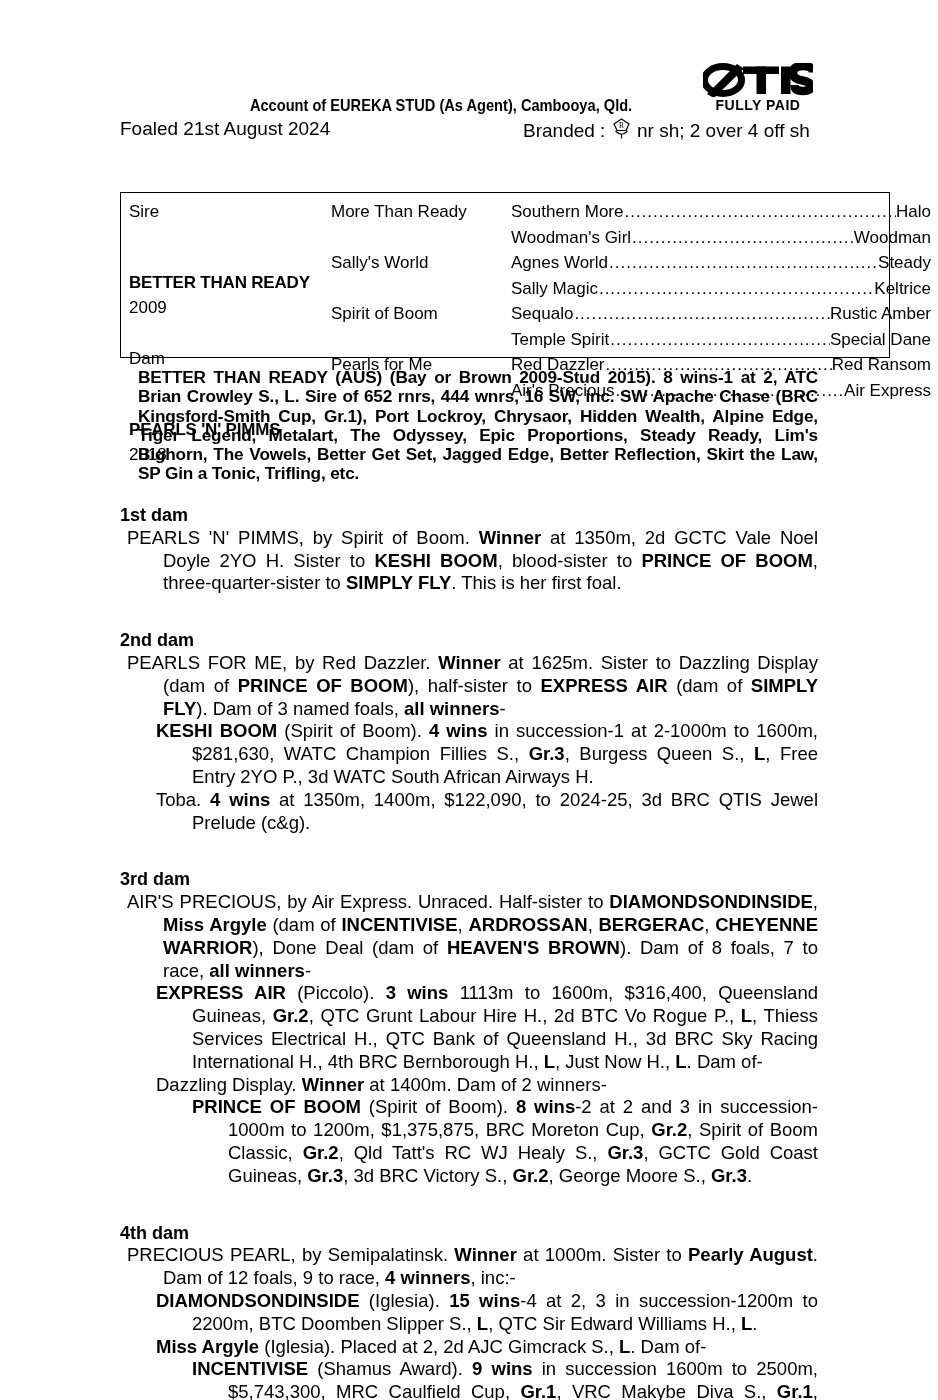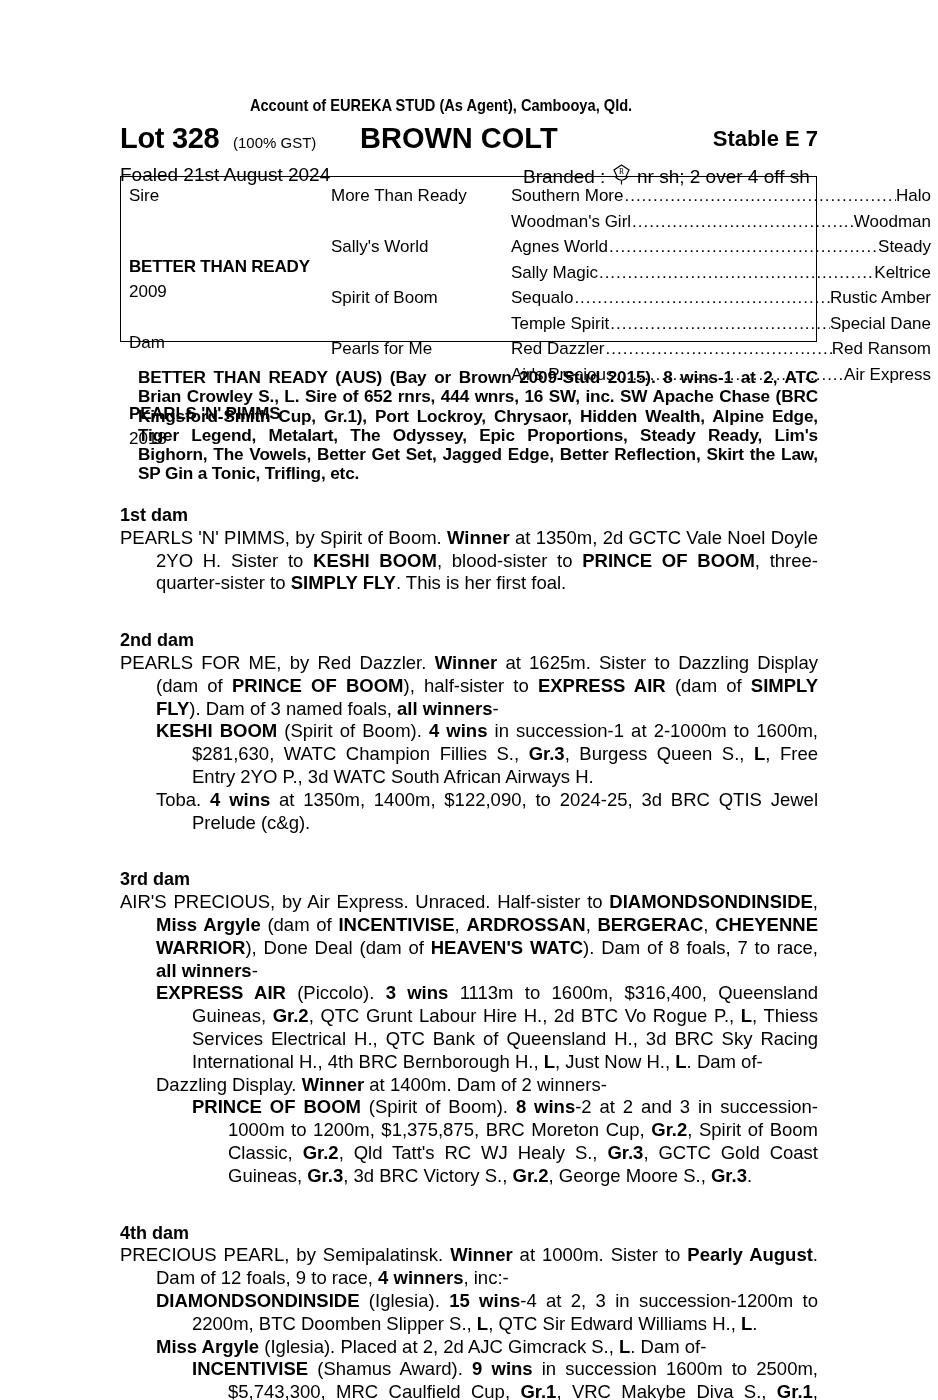--- a/index.html
+++ b/index.html
@@ -118,22 +118,22 @@
     vertical-align: -2px;
     width: 19px;
     height: 21px;
     margin: 0 1px;
   }
 
   
   .ped-table {
     position: absolute;
     left: 120px;
-    top: 176px;
-    width: 697px;
+    top: 192px;
+    width: 770px;
     height: 166px;
     border: 1.5px solid #000;
     box-sizing: border-box;
   }
   .ped-inner {
     position: relative;
     width: 100%;
     height: 100%;
     font-size: 17px;
   }
@@ -201,41 +201,50 @@
     font-weight: bold;
     font-size: 18px;
     margin-top: 16px;
     margin-bottom: 0px;
   }
   .spacer { height: 18px; }
   .para {
     text-align: justify;
     text-justify: inter-word;
   }
-  .i1 { padding-left: 36px; text-indent: -36px; }
+  .i1 { padding-left: 36px; text-indent: -36px; margin-left: 7px; }
   .i2 { padding-left: 72px; text-indent: -36px; }
   .i3 { padding-left: 108px; text-indent: -36px; }
   b { font-weight: bold; }
 </style>
 </head>
 <body>
 
 <div class="page">
 
   <div class="header">
 
+    <div class="logo-block">
+      <span class="logo-mark">
+        <svg width="110" height="34" viewBox="0 0 110 34" xmlns="http://www.w3.org/2000/svg">
+          <g fill="#000">
+            <ellipse cx="20" cy="17" rx="18.5" ry="13.5" fill="none" stroke="#000" stroke-width="7"></ellipse>
+            <polygon points="4,31 34,1 41,5.5 11,35"></polygon>
+            <rect x="40" y="3.5" width="36" height="7.5"></rect>
+            <rect x="53.5" y="3.5" width="9.5" height="27.5"></rect>
+            <rect x="78" y="3.5" width="9.5" height="27.5"></rect>
+            <path d="M110 9.5 Q110 3 100 3 Q90 3 90 10 Q90 16 99.5 17.5 Q108 19 108 23.5 Q108 28 99.5 28 Q91.5 28 91.5 22" fill="none" stroke="#000" stroke-width="8.5" stroke-linecap="butt"></path>
+          </g>
+        </svg>
+      </span>
+      <span class="logo-fullypaid">FULLY PAID</span>
+    </div>
 
     <div class="account-line">Account of EUREKA STUD (As Agent), Cambooya, Qld.</div>
 
-    <div class="lot-row">
-      <span class="lot-no">Lot 328</span>
-      <span class="lot-gst">(100% GST)</span>
-      <span class="colt-title">BROWN COLT</span>
-      <span class="stable">Stable E 7</span>
-    </div>
 
     <div class="foaled-row">
       <span class="foaled">Foaled 21st August 2024</span>
       <span class="branded">
         <span>Branded :</span>
         <span class="brand-glyph">
           <svg width="19" height="21" viewBox="0 0 19 21" xmlns="http://www.w3.org/2000/svg">
             <polygon points="9.5,1 17,6 14,12.5 5,12.5 2,6" fill="none" stroke="#000" stroke-width="1.2"></polygon>
             <text x="9.5" y="10.2" font-family="Liberation Serif, serif" font-size="7.5" text-anchor="middle" fill="#000">R</text>
             <path d="M3.5 13 Q9.5 19.5 15.5 13" fill="none" stroke="#000" stroke-width="1.2"></path>
@@ -321,21 +330,21 @@
   <div class="body-text" id="dam-body">
       <div class="dam-head">1st dam</div>
       <div class="para i1">PEARLS 'N' PIMMS, by Spirit of Boom. <b>Winner</b> at 1350m, 2d GCTC Vale Noel Doyle 2YO H. Sister to <b>KESHI BOOM</b>, blood-sister to <b>PRINCE OF BOOM</b>, three-quarter-sister to <b>SIMPLY FLY</b>. This is her first foal.</div>
       <div class="spacer"></div>
       <div class="dam-head">2nd dam</div>
       <div class="para i1">PEARLS FOR ME, by Red Dazzler. <b>Winner</b> at 1625m. Sister to Dazzling Display (dam of <b>PRINCE OF BOOM</b>), half-sister to <b>EXPRESS AIR</b> (dam of <b>SIMPLY FLY</b>). Dam of 3 named foals, <b>all winners</b>-</div>
       <div class="para i2"><b>KESHI BOOM</b> (Spirit of Boom). <b>4 wins</b> in succession-1 at 2-1000m to 1600m, $281,630, WATC Champion Fillies S., <b>Gr.3</b>, Burgess Queen S., <b>L</b>, Free Entry 2YO P., 3d WATC South African Airways H.</div>
       <div class="para i2">Toba. <b>4 wins</b> at 1350m, 1400m, $122,090, to 2024-25, 3d BRC QTIS Jewel Prelude (c&amp;g).</div>
       <div class="spacer"></div>
       <div class="dam-head">3rd dam</div>
-      <div class="para i1">AIR'S PRECIOUS, by Air Express. Unraced. Half-sister to <b>DIAMONDSONDINSIDE</b>, <b>Miss Argyle</b> (dam of <b>INCENTIVISE</b>, <b>ARDROSSAN</b>, <b>BERGERAC</b>, <b>CHEYENNE WARRIOR</b>), Done Deal (dam of <b>HEAVEN'S WATC</b>). Dam of 8 foals, 7 to race, <b>all winners</b>-</div>
+      <div class="para i1">AIR'S PRECIOUS, by Air Express. Unraced. Half-sister to <b>DIAMONDSONDINSIDE</b>, <b>Miss Argyle</b> (dam of <b>INCENTIVISE</b>, <b>ARDROSSAN</b>, <b>BERGERAC</b>, <b>CHEYENNE WARRIOR</b>), Done Deal (dam of <b>HEAVEN'S BROWN</b>). Dam of 8 foals, 7 to race, <b>all winners</b>-</div>
       <div class="para i2"><b>EXPRESS AIR</b> (Piccolo). <b>3 wins</b> 1113m to 1600m, $316,400, Queensland Guineas, <b>Gr.2</b>, QTC Grunt Labour Hire H., 2d BTC Vo Rogue P., <b>L</b>, Thiess Services Electrical H., QTC Bank of Queensland H., 3d BRC Sky Racing International H., 4th BRC Bernborough H., <b>L</b>, Just Now H., <b>L</b>. Dam of-</div>
       <div class="para i2">Dazzling Display. <b>Winner</b> at 1400m. Dam of 2 winners-</div>
       <div class="para i3"><b>PRINCE OF BOOM</b> (Spirit of Boom). <b>8 wins</b>-2 at 2 and 3 in succession-1000m to 1200m, $1,375,875, BRC Moreton Cup, <b>Gr.2</b>, Spirit of Boom Classic, <b>Gr.2</b>, Qld Tatt's RC WJ Healy S., <b>Gr.3</b>, GCTC Gold Coast Guineas, <b>Gr.3</b>, 3d BRC Victory S., <b>Gr.2</b>, George Moore S., <b>Gr.3</b>.</div>
       <div class="spacer"></div>
       <div class="dam-head">4th dam</div>
       <div class="para i1">PRECIOUS PEARL, by Semipalatinsk. <b>Winner</b> at 1000m. Sister to <b>Pearly August</b>. Dam of 12 foals, 9 to race, <b>4 winners</b>, inc:-</div>
       <div class="para i2"><b>DIAMONDSONDINSIDE</b> (Iglesia). <b>15 wins</b>-4 at 2, 3 in succession-1200m to 2200m, BTC Doomben Slipper S., <b>L</b>, QTC Sir Edward Williams H., <b>L</b>.</div>
       <div class="para i2"><b>Miss Argyle</b> (Iglesia). Placed at 2, 2d AJC Gimcrack S., <b>L</b>. Dam of-</div>
       <div class="para i3"><b>INCENTIVISE</b> (Shamus Award). <b>9 wins</b> in succession 1600m to 2500m, $5,743,300, MRC Caulfield Cup, <b>Gr.1</b>, VRC Makybe Diva S., <b>Gr.1</b>, Turnbull S., , Qld Tatt's RC Tattersall's Cup, .</div>
     </div>

